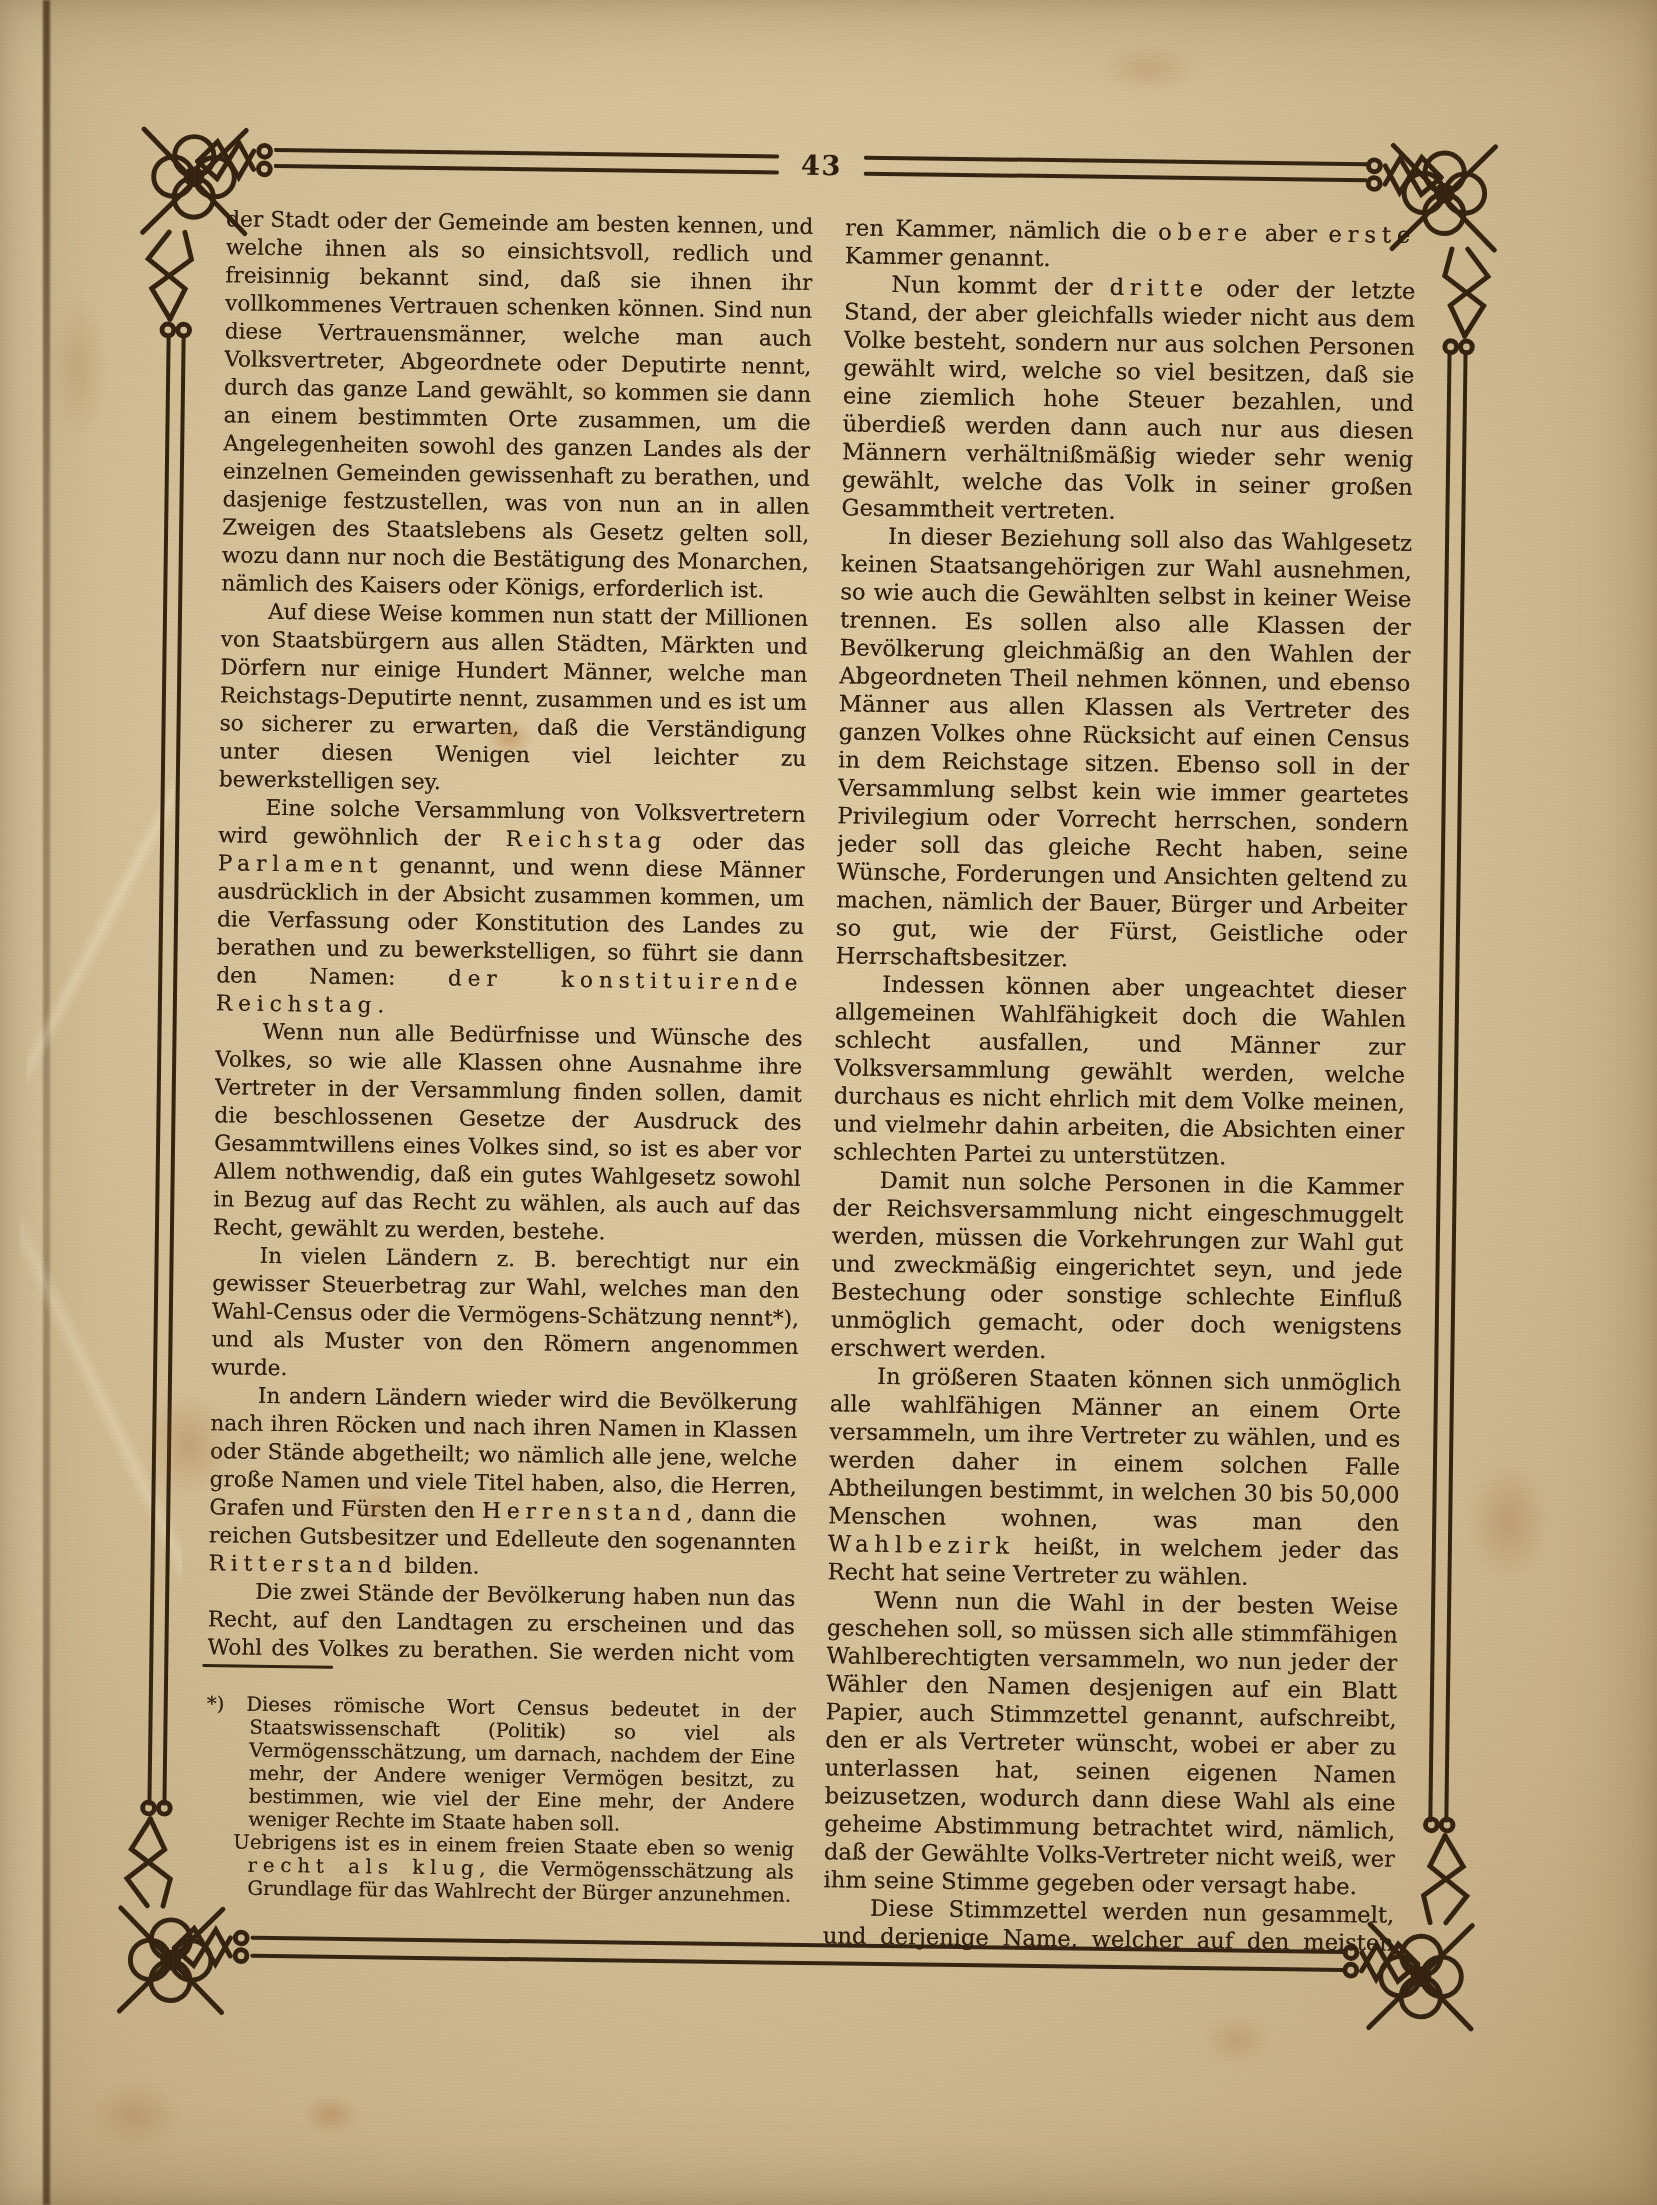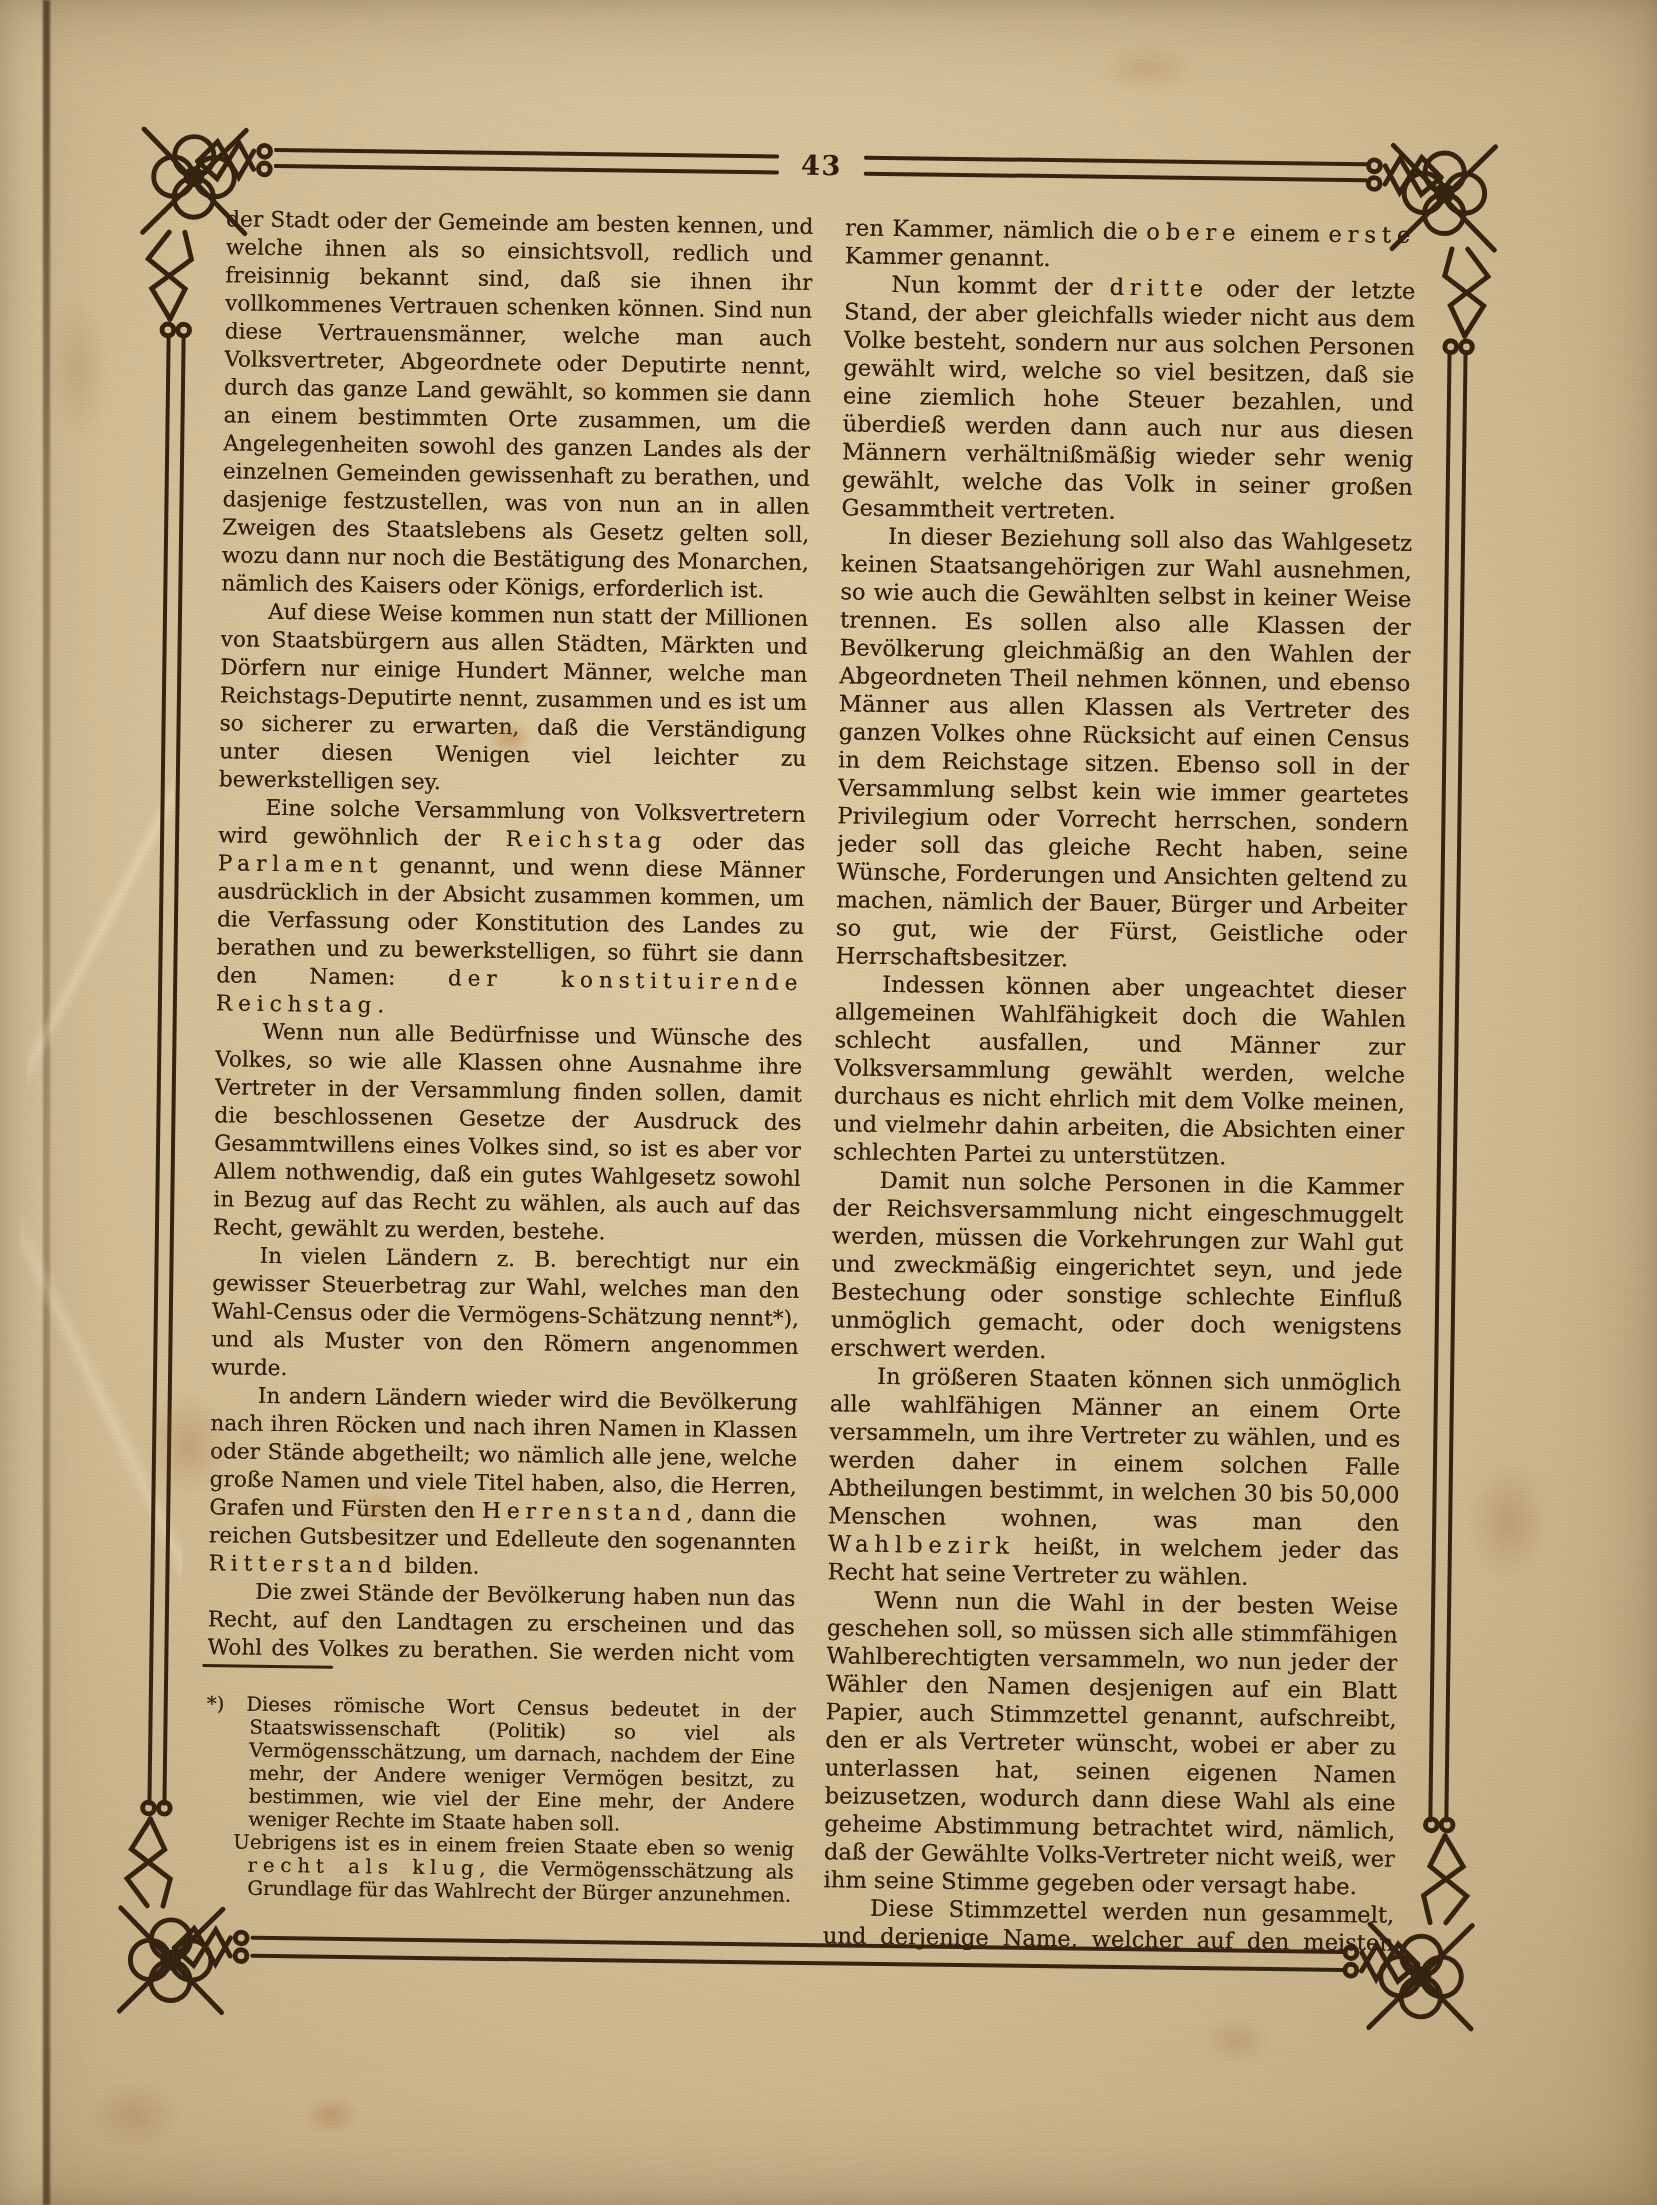--- a/index.html
+++ b/index.html
@@ -148,21 +148,21 @@
   <div id="col-left" class="col">
       <p class="para"><span class="">der Stadt oder der Gemeinde am besten kennen, und welche ihnen als so einsichtsvoll, redlich und freisinnig bekannt sind, daß sie ihnen ihr vollkommenes Vertrauen schenken können. Sind nun diese Vertrauensmänner, welche man auch Volksvertreter, Abgeordnete oder Deputirte nennt, durch das ganze Land gewählt, so kommen sie dann an einem bestimmten Orte zusammen, um die Angelegenheiten sowohl des ganzen Landes als der einzelnen Gemeinden gewissenhaft zu berathen, und dasjenige festzustellen, was von nun an in allen Zweigen des Staatslebens als Gesetz gelten soll, wozu dann nur noch die Bestätigung des Monarchen, nämlich des Kaisers oder Königs, erforderlich ist.</span></p>
       <p class="para indent"><span class="">Auf diese Weise kommen nun statt der Millionen von Staatsbürgern aus allen Städten, Märkten und Dörfern nur einige Hundert Männer, welche man Reichstags-Deputirte nennt, zusammen und es ist um so sicherer zu erwarten, daß die Verständigung unter diesen Wenigen viel leichter zu bewerkstelligen sey.</span></p>
       <p class="para indent"><span class="">Eine solche Versammlung von Volksvertretern wird gewöhnlich der </span><span class="spaced">Reichstag</span><span class=""> oder das </span><span class="spaced">Parlament</span><span class=""> genannt, und wenn diese Männer ausdrücklich in der Absicht zusammen kommen, um die Verfassung oder Konstitution des Landes zu berathen und zu bewerkstelligen, so führt sie dann den Namen: </span><span class="spaced">der konstituirende Reichstag</span><span class="">.</span></p>
       <p class="para indent"><span class="">Wenn nun alle Bedürfnisse und Wünsche des Volkes, so wie alle Klassen ohne Ausnahme ihre Vertreter in der Versammlung finden sollen, damit die beschlossenen Gesetze der Ausdruck des Gesammtwillens eines Volkes sind, so ist es aber vor Allem nothwendig, daß ein gutes Wahlgesetz sowohl in Bezug auf das Recht zu wählen, als auch auf das Recht, gewählt zu werden, bestehe.</span></p>
       <p class="para indent"><span class="">In vielen Ländern z. B. berechtigt nur ein gewisser Steuerbetrag zur Wahl, welches man den Wahl-Census oder die Vermögens-Schätzung nennt*), und als Muster von den Römern angenommen wurde.</span></p>
       <p class="para indent"><span class="">In andern Ländern wieder wird die Bevölkerung nach ihren Röcken und nach ihren Namen in Klassen oder Stände abgetheilt; wo nämlich alle jene, welche große Namen und viele Titel haben, also, die Herren, Grafen und Fürsten den </span><span class="spaced">Herrenstand</span><span class="">, dann die reichen Gutsbesitzer und Edelleute den sogenannten </span><span class="spaced">Ritterstand</span><span class=""> bilden.</span></p>
       <p class="para indent"><span class="">Die zwei Stände der Bevölkerung haben nun das Recht, auf den Landtagen zu erscheinen und das Wohl des Volkes zu berathen. Sie werden nicht vom Volke gewählt, sondern jeder ohne Unterschied hat durch seine Geburt das Recht erlangt, Volksvertreter zu seyn, und sie vereinigen sich zur Berathung in einer besonde-</span></p>
     </div>
   <div id="col-right" class="col">
-      <p class="para"><span class="">ren Kammer, nämlich die </span><span class="spaced">obere</span><span class=""> einem </span><span class="spaced">erste</span><span class=""> Kammer genannt.</span></p>
+      <p class="para"><span class="">ren Kammer, nämlich die </span><span class="spaced">obere</span><span class=""> aber </span><span class="spaced">erste</span><span class=""> Kammer genannt.</span></p>
       <p class="para indent"><span class="">Nun kommt der </span><span class="spaced">dritte</span><span class=""> oder der letzte Stand, der aber gleichfalls wieder nicht aus dem Volke besteht, sondern nur aus solchen Personen gewählt wird, welche so viel besitzen, daß sie eine ziemlich hohe Steuer bezahlen, und überdieß werden dann auch nur aus diesen Männern verhältnißmäßig wieder sehr wenig gewählt, welche das Volk in seiner großen Gesammtheit vertreten.</span></p>
       <p class="para indent"><span class="">In dieser Beziehung soll also das Wahlgesetz keinen Staatsangehörigen zur Wahl ausnehmen, so wie auch die Gewählten selbst in keiner Weise trennen. Es sollen also alle Klassen der Bevölkerung gleichmäßig an den Wahlen der Abgeordneten Theil nehmen können, und ebenso Männer aus allen Klassen als Vertreter des ganzen Volkes ohne Rücksicht auf einen Census in dem Reichstage sitzen. Ebenso soll in der Versammlung selbst kein wie immer geartetes Privilegium oder Vorrecht herrschen, sondern jeder soll das gleiche Recht haben, seine Wünsche, Forderungen und Ansichten geltend zu machen, nämlich der Bauer, Bürger und Arbeiter so gut, wie der Fürst, Geistliche oder Herrschaftsbesitzer.</span></p>
       <p class="para indent"><span class="">Indessen können aber ungeachtet dieser allgemeinen Wahlfähigkeit doch die Wahlen schlecht ausfallen, und Männer zur Volksversammlung gewählt werden, welche durchaus es nicht ehrlich mit dem Volke meinen, und vielmehr dahin arbeiten, die Absichten einer schlechten Partei zu unterstützen.</span></p>
       <p class="para indent"><span class="">Damit nun solche Personen in die Kammer der Reichsversammlung nicht eingeschmuggelt werden, müssen die Vorkehrungen zur Wahl gut und zweckmäßig eingerichtet seyn, und jede Bestechung oder sonstige schlechte Einfluß unmöglich gemacht, oder doch wenigstens erschwert werden.</span></p>
       <p class="para indent"><span class="">In größeren Staaten können sich unmöglich alle wahlfähigen Männer an einem Orte versammeln, um ihre Vertreter zu wählen, und es werden daher in einem solchen Falle Abtheilungen bestimmt, in welchen 30 bis 50,000 Menschen wohnen, was man den </span><span class="spaced">Wahlbezirk</span><span class=""> heißt, in welchem jeder das Recht hat seine Vertreter zu wählen.</span></p>
       <p class="para indent"><span class="">Wenn nun die Wahl in der besten Weise geschehen soll, so müssen sich alle stimmfähigen Wahlberechtigten versammeln, wo nun jeder der Wähler den Namen desjenigen auf ein Blatt Papier, auch Stimmzettel genannt, aufschreibt, den er als Vertreter wünscht, wobei er aber zu unterlassen hat, seinen eigenen Namen beizusetzen, wodurch dann diese Wahl als eine geheime Abstimmung betrachtet wird, nämlich, daß der Gewählte Volks-Vertreter nicht weiß, wer ihm seine Stimme gegeben oder versagt habe.</span></p>
       <p class="para indent"><span class="">Diese Stimmzettel werden nun gesammelt, und derjenige Name, welcher auf den meisten Zetteln vorkömmt, ist durch Stimmenmehrheit als Vertreter gewählt, und eine solche Wahl heißt dann, da jeder den Vertreter selbst wählen kann, »</span></p>
     </div>
 
   <div class="rule" id="footnote-rule" style="position:absolute"></div>

